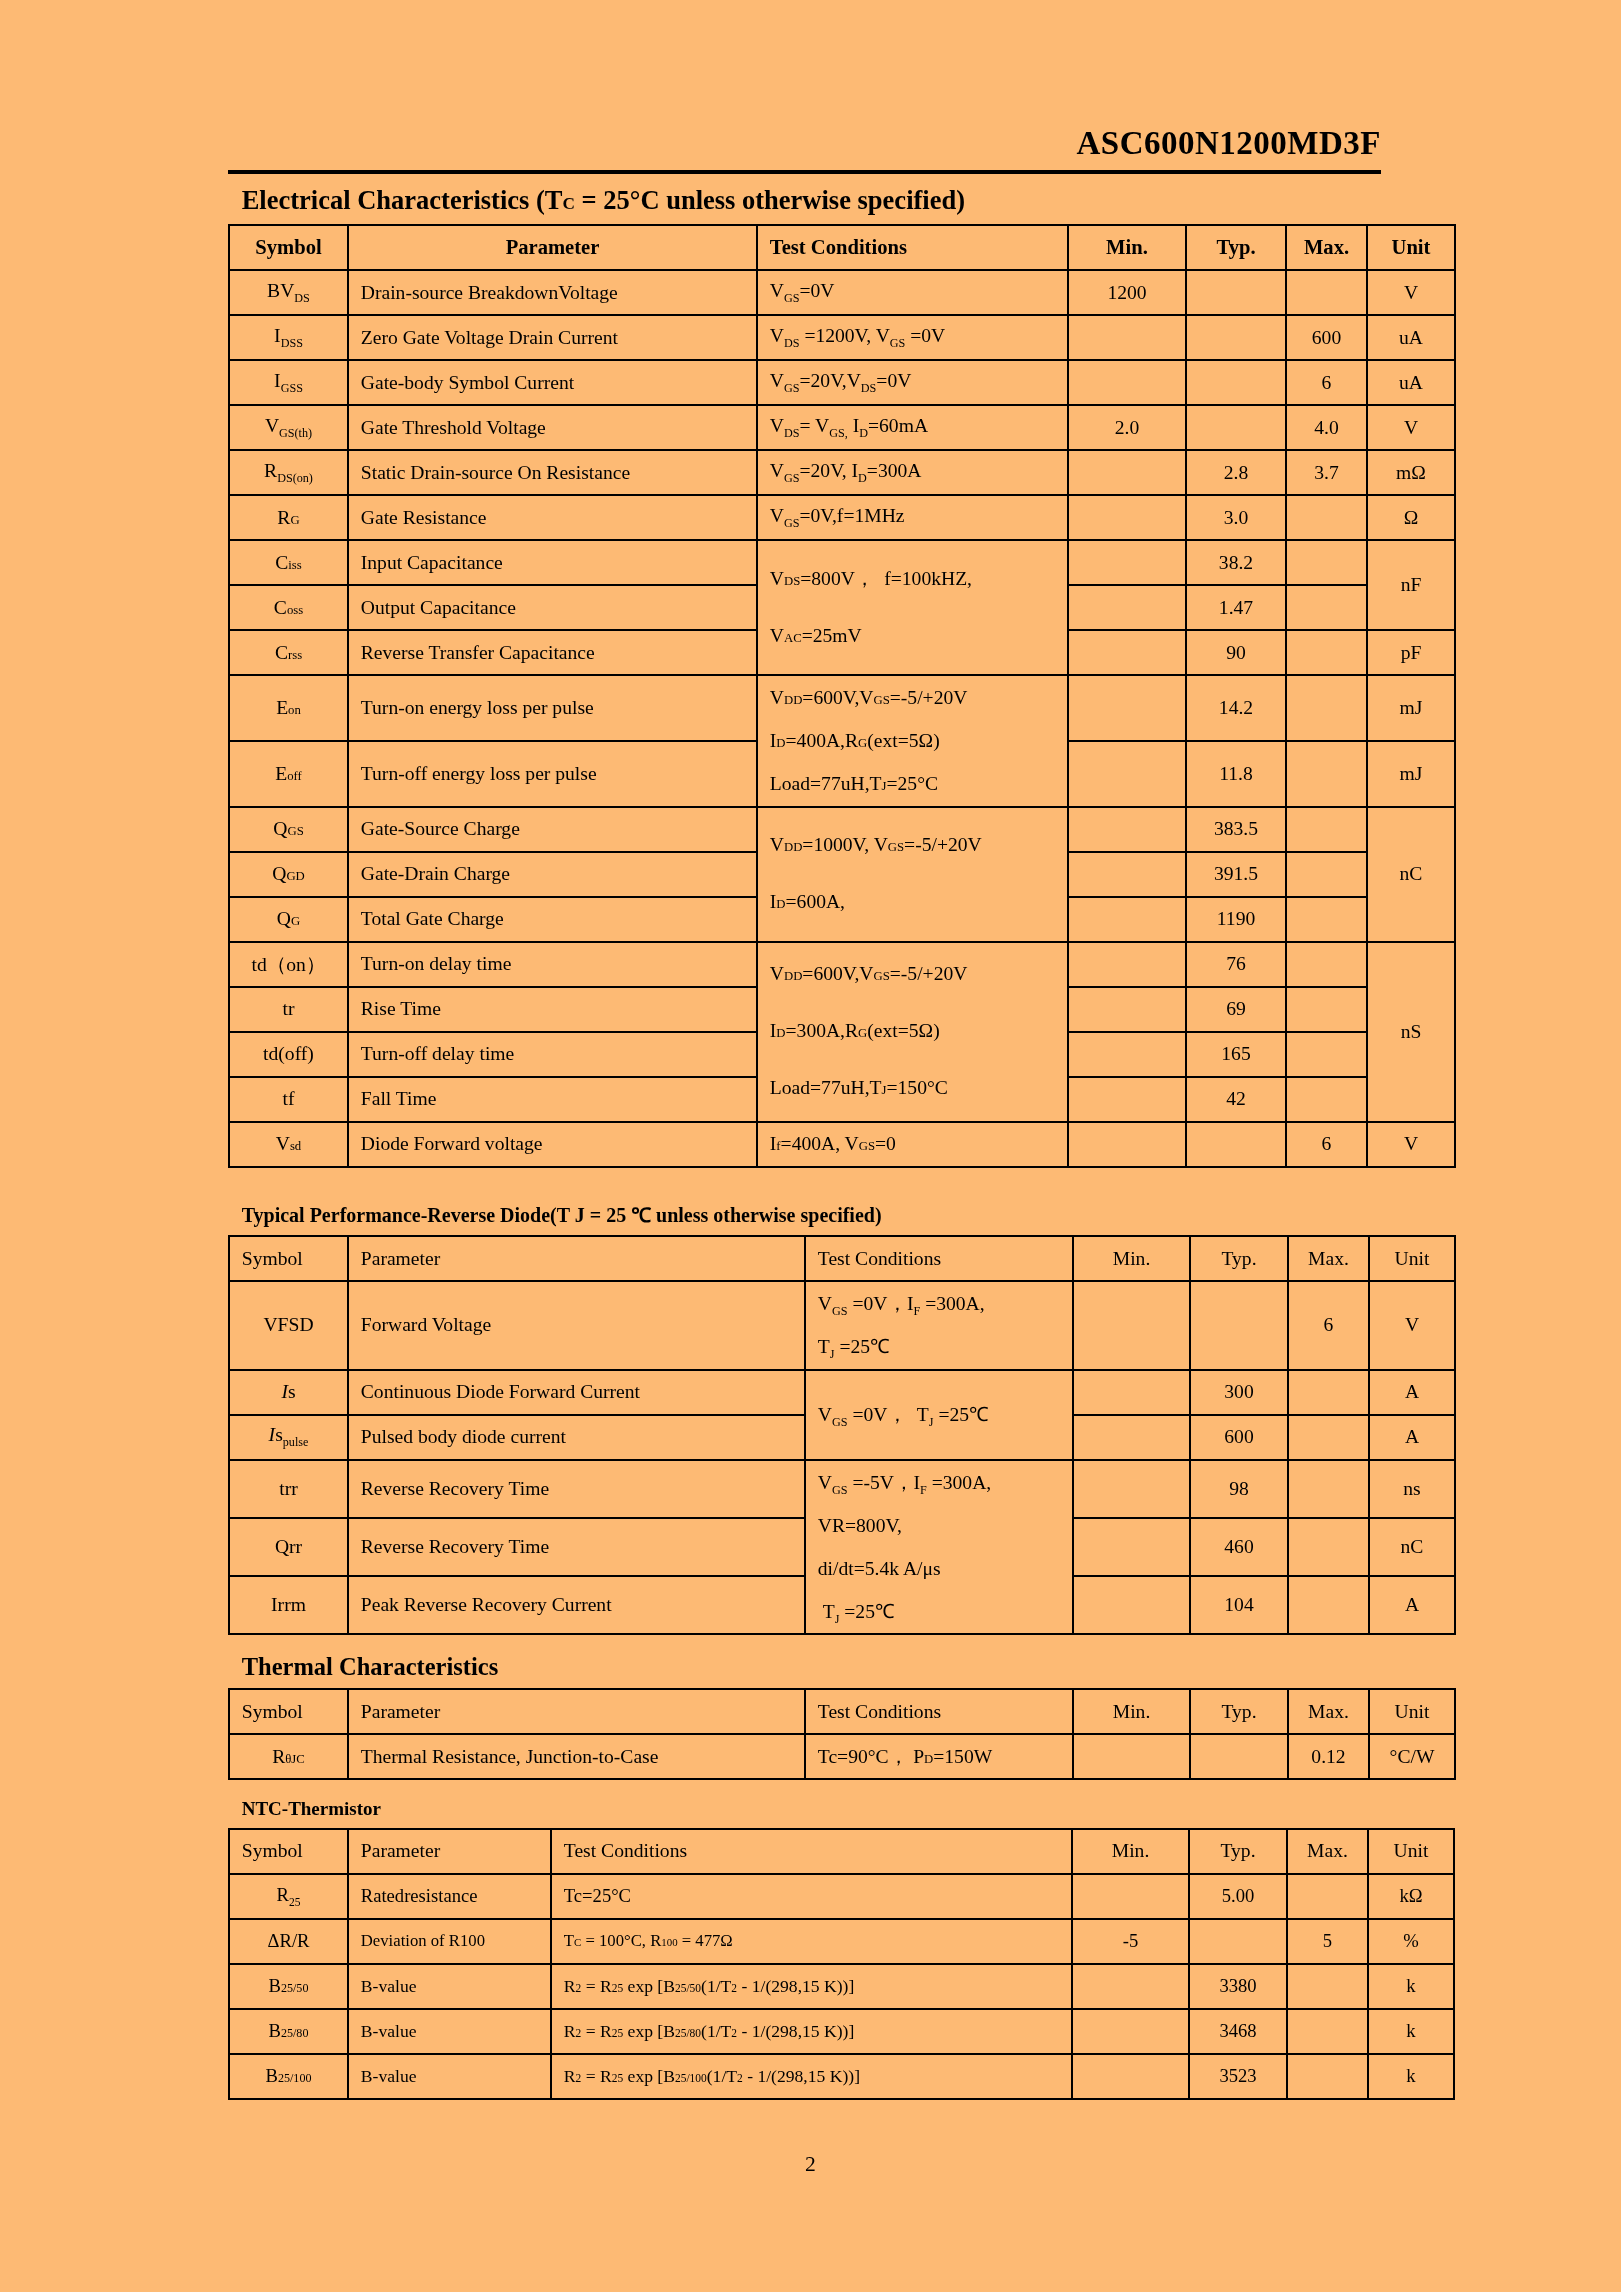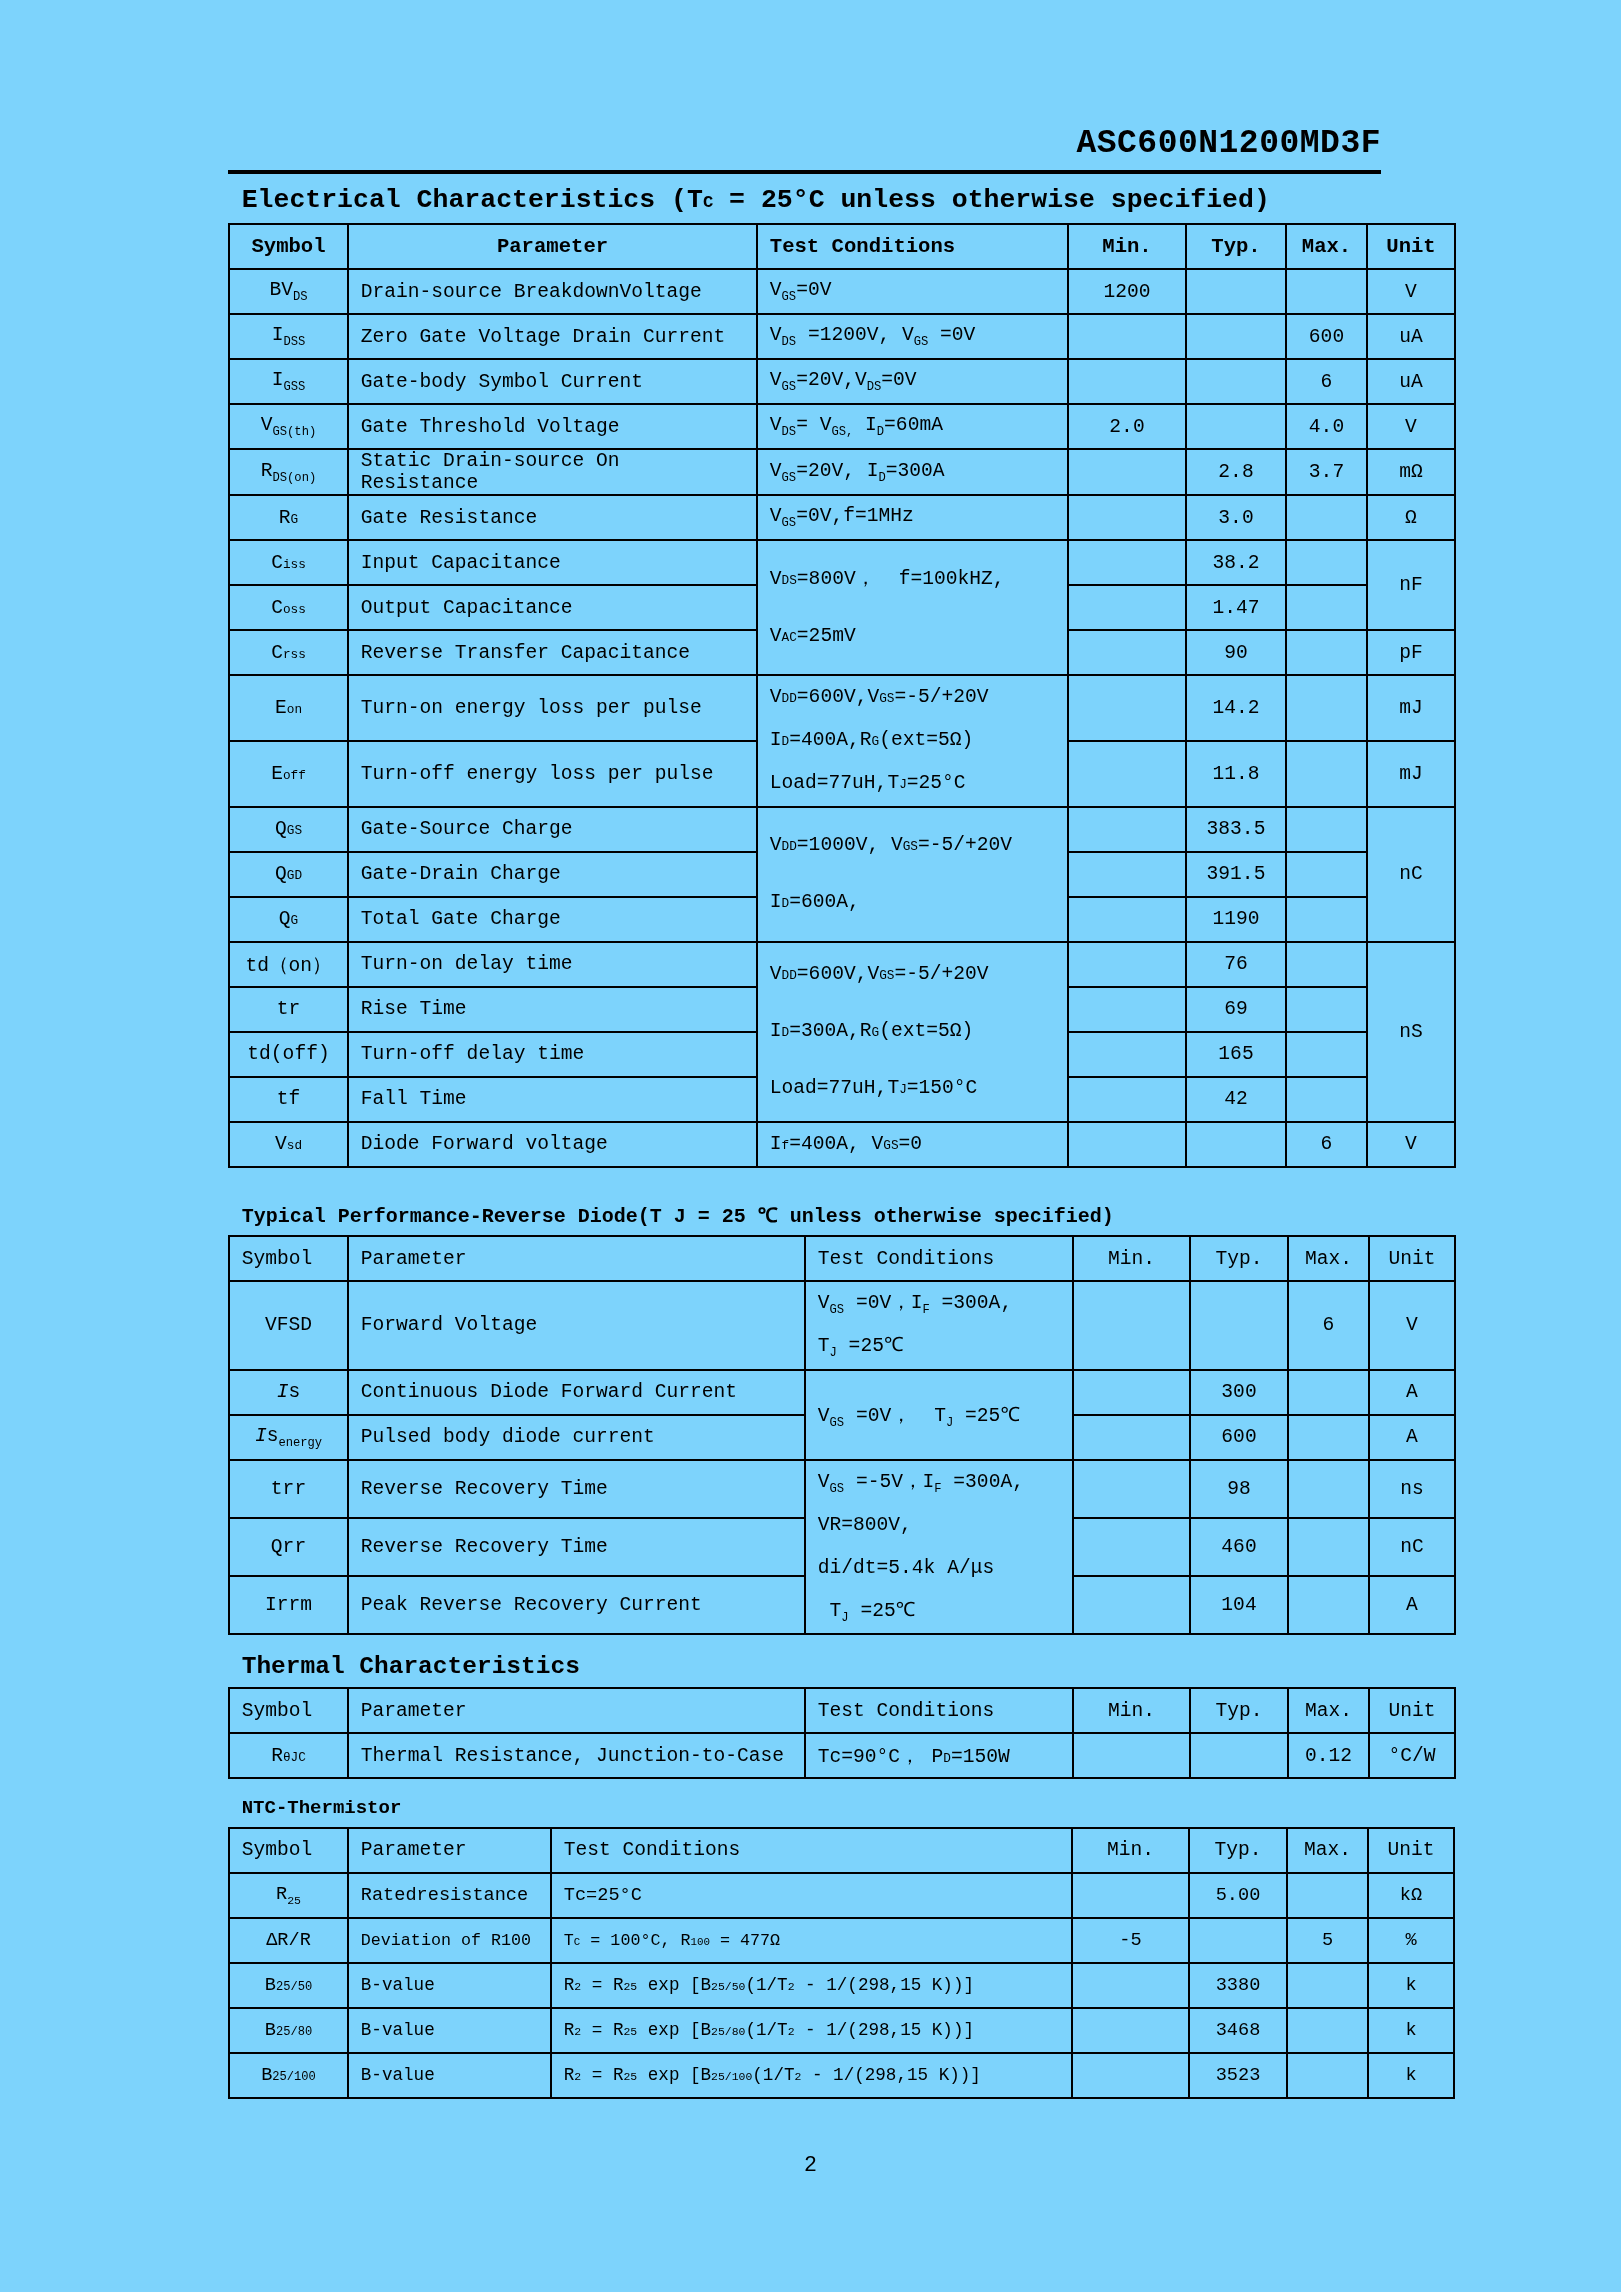--- a/index.html
+++ b/index.html
@@ -1,17 +1,17 @@
 <!DOCTYPE html>
 <html><head>
 <meta charset="utf-8">
 <style>
   html,body{margin:0;padding:0;background:#fff;}
-  .page{position:relative;width:1621px;height:2293px;background:#7dd3fc;color:#000;
-        font-family:Liberation Mono, monospace;overflow:hidden;}
+  .page{position:relative;width:1621px;height:2293px;background:#fdba74;color:#000;
+        font-family:Liberation Serif, serif;overflow:hidden;}
   .content{position:absolute;left:228px;top:125px;width:1227px;}
   .doc-title{width:1153px;text-align:right;font-weight:bold;font-size:33px;letter-spacing:0.5px;}
   .rule{width:1153px;height:3.9px;background:#000;margin-top:7.8px;}
   .sec-title{font-weight:bold;padding-left:13.7px;margin:11.8px 0 7.8px 0;}
   .sec1{font-size:26.5px;}
   .sec2{font-size:20px;margin-top:33px;}
   .sec3{font-size:24.5px;margin-top:17.6px;}
   .sec4{font-size:19px;margin-top:17.6px;}
   table.dt{border-collapse:collapse;table-layout:fixed;width:1225px;border:2.9px solid #000;}
   table.dt th, table.dt td{border:2px solid #000;padding:0 9.8px;font-size:19.6px;overflow:hidden;}
@@ -261,21 +261,21 @@
         <tr>
           <td class="c"><i>I</i>s</td>
           <td class="l">Continuous Diode Forward Current</td>
           <td class="l" rowspan="2">V<sub>GS</sub> =0V，&nbsp;&nbsp;T<sub>J</sub> =25℃</td>
           <td class="c"></td>
           <td class="c">300</td>
           <td class="c"></td>
           <td class="c">A</td>
         </tr>
         <tr>
-          <td class="c"><i>I</i>s<sub>energy</sub></td>
+          <td class="c"><i>I</i>s<sub>pulse</sub></td>
           <td class="l">Pulsed body diode current</td>
           <td class="c"></td>
           <td class="c">600</td>
           <td class="c"></td>
           <td class="c">A</td>
         </tr>
         <tr>
           <td class="c">trr</td>
           <td class="l">Reverse Recovery Time</td>
           <td class="l lh22" rowspan="3">V<sub>GS</sub> =-5V，I<sub>F</sub> =300A,<br>VR=800V,<br>di/dt=5.4k A/μs<br>&nbsp;T<sub>J</sub> =25℃</td>

